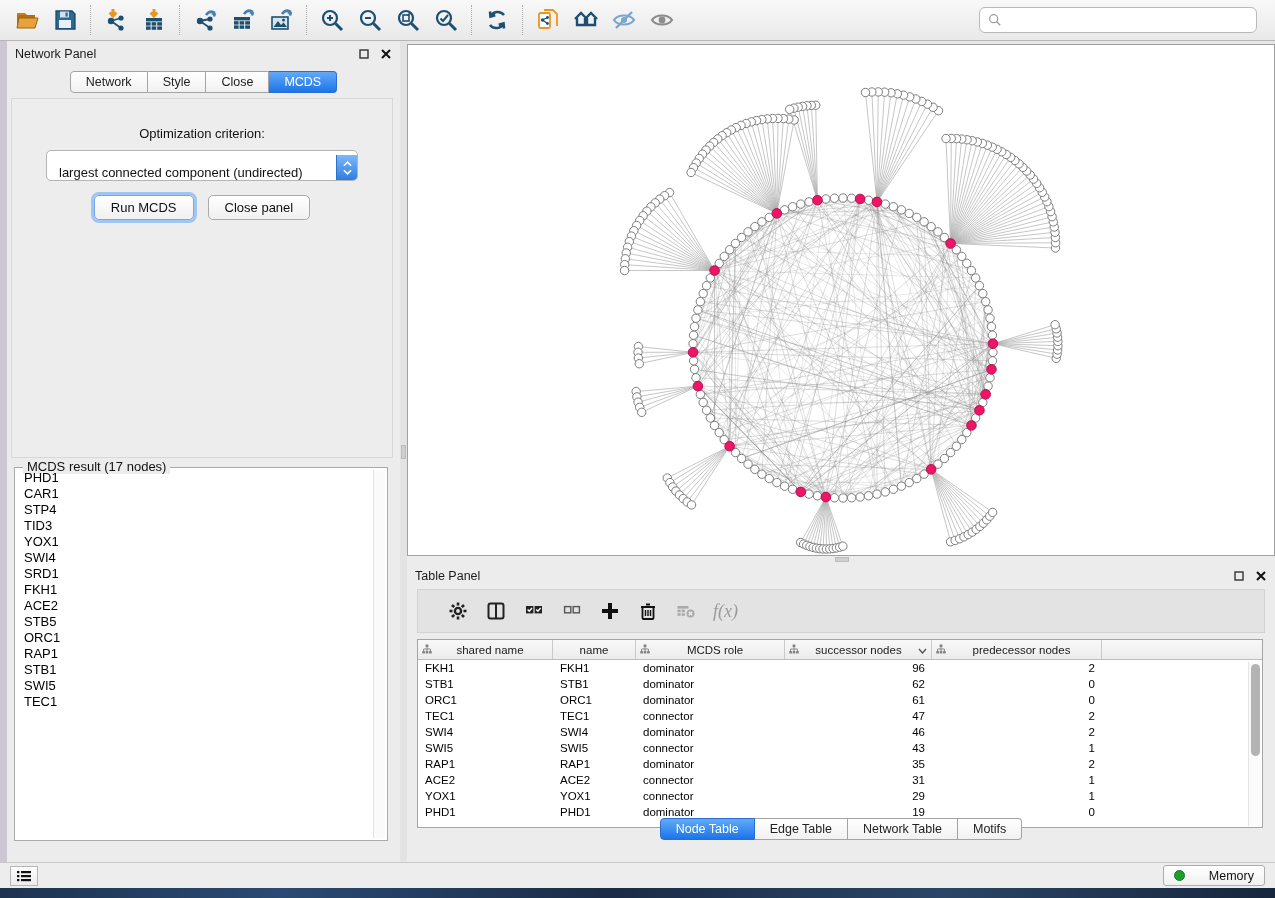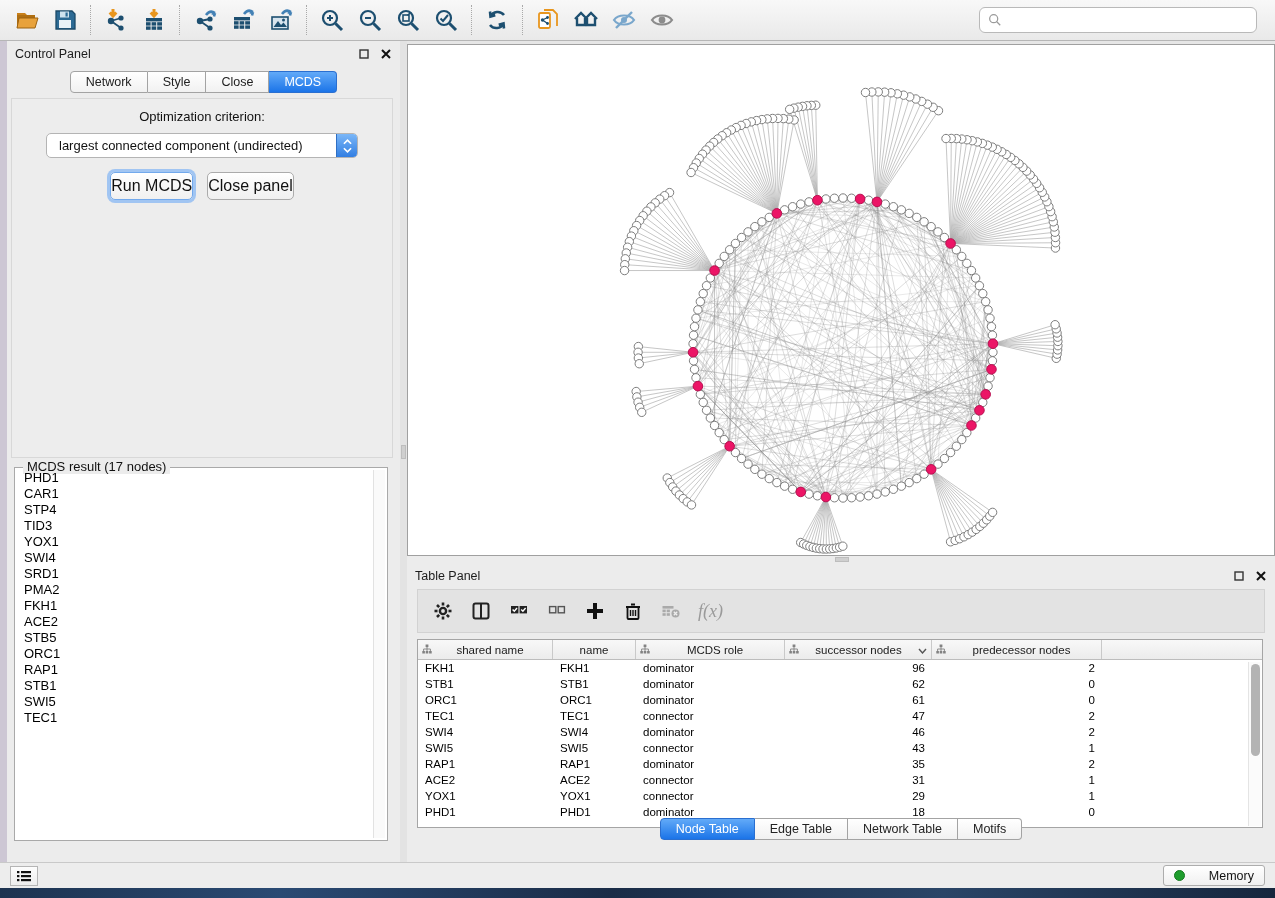--- a/index.html
+++ b/index.html
@@ -34,30 +34,30 @@
 
   .seg-row { display:flex; justify-content:center; margin-top:4px; }
   .seg-btn { font-size:12.5px; padding:3px 15px; color:#222; border:1px solid #a3a3a3; border-left:none;
     background:linear-gradient(#ffffff,#f1f1f1); cursor:default; }
   .seg-btn:first-child { border-left:1px solid #a3a3a3; border-radius:4px 0 0 4px; }
   .seg-btn:last-child { border-radius:0 4px 4px 0; }
   .seg-btn.active { background:linear-gradient(#62aaf8,#1b74e8); color:#fff; border-color:#2a6fd0; }
 
   .cp-card { position:absolute; left:4px; right:7px; top:57px; height:360px;
     background:#ededed; border:1px solid #d8d8d8; }
-  .opt-label { text-align:center; margin-top:10px; font-size:13px; color:#111; }
+  .opt-label { text-align:center; margin-top:27px; font-size:13px; color:#111; }
   .select-row { display:flex; justify-content:center; margin-top:9px; }
-  .mac-select { width:312px; height:25px; background:#fff; border:1px solid #b4b4b4; border-radius:5px;
-    display:flex; align-items:center; overflow:hidden; cursor:default; }
+  .mac-select { width:312px; height:31px; background:#fff; border:1px solid #b4b4b4; border-radius:5px;
+    display:flex; align-items:flex-end; overflow:hidden; cursor:default; }
   .mac-select .val { flex:1; font-size:13px; padding-left:12px; color:#111; white-space:nowrap; }
   .mac-select .stepper { width:21px; height:25px; background:linear-gradient(#7db9f9,#2f7ce1);
     border-left:1px solid #2f6fc4; display:flex; flex-direction:column; align-items:center; justify-content:center; gap:2px; }
   .stepper svg { width:9px; height:6px; }
   .btn-row { display:flex; justify-content:center; gap:14px; margin-top:14px; }
-  .mac-btn { font-size:16px; padding:4px 0; background:linear-gradient(#ffffff,#f0f0f0);
+  .mac-btn { font-size:13px; padding:4px 16px; background:linear-gradient(#ffffff,#f0f0f0);
     border:1px solid #ababab; border-radius:5px; color:#111; cursor:default; }
   .mac-btn.focused { box-shadow:0 0 0 3px rgba(110,170,245,.6); border-color:#72a9ec; }
 
   .result-group { position:absolute; left:7px; right:12px; top:426px; bottom:21px;
     border:1px solid #a9a9a9; background:#fff; }
   .result-legend { position:absolute; top:-9px; left:8px; background:#ececec; padding:0 4px;
     font-size:13px; color:#111; }
   .result-list { position:absolute; inset:2px 14px 2px 2px; overflow:hidden; }
   .mcds-item { font-size:13px; height:16px; line-height:16px; padding-left:7px; color:#000; }
   .result-scroll { position:absolute; top:2px; right:2px; bottom:2px; width:12px;
@@ -75,21 +75,21 @@
   .net-titlebar { height:19px; background:linear-gradient(#f4f4f4,#d9d9d9); border-bottom:1px solid #aeaeae;
     position:relative; display:flex; align-items:center; justify-content:center; }
   .traffic { position:absolute; left:8px; top:3px; display:flex; gap:7px; }
   .light { width:12px; height:12px; border-radius:50%; }
   .net-title { font-size:12px; font-weight:700; color:#222; }
   .net-canvas { position:absolute; left:0; top:19px; right:0; bottom:0; background:#fff; }
 
   
   .table-panel { position:absolute; left:407px; top:563px; width:868px; height:299px; background:#ececec; }
   .tp-toolbar { position:absolute; left:10px; right:10px; top:26px; height:44px;
-    background:#e3e3e3; border:1px solid #d2d2d2; display:flex; align-items:center; padding-left:8px; gap:4px; }
+    background:#e3e3e3; border:1px solid #d2d2d2; display:flex; align-items:center; padding-left:23px; gap:4px; }
   .tp-btn { width:34px; height:34px; border:none; background:transparent; display:flex; align-items:center; justify-content:center; cursor:default; }
   .tp-btn svg { width:20px; height:20px; }
   .tp-btn.disabled { opacity:.45; }
   .fx-label { font-family:"Liberation Serif", serif; font-style:italic; font-size:18px; color:#9a9a9a; padding-left:6px; }
 
   .node-table { position:absolute; left:10px; right:12px; top:76px; height:189px;
     background:#fff; border:1px solid #a5a5a5; }
   .nt-header { display:flex; height:20px; background:linear-gradient(#f8f8f8,#ececec); border-bottom:1px solid #bdbdbd; }
   .nt-hcell { display:flex; align-items:center; border-right:1px solid #c9c9c9; font-size:11.5px; color:#1a1a1a; padding:0 4px; }
   .nt-hcell .lbl { flex:1; text-align:center; }
@@ -263,21 +263,21 @@
         <line x1="10" y1="10" x2="14" y2="14" stroke="#9a9a9a" stroke-width="1.4"></line>
       </svg>
       <input type="text" placeholder="" style="">
     </div>
   </div>
 
   <div class="left-strip"></div>
 
   <div class="control-panel">
     <div class="panel-header">
-      <span class="panel-title">Control Panel</span>
+      <span class="panel-title">Network Panel</span>
       <span class="panel-header-icons">
         <button class="mini-ico">
           <svg width="10" height="10" viewBox="0 0 10 10">
               <rect x="1" y="1" width="8" height="8" fill="none" stroke="#333" stroke-width="1.4"></rect>
             </svg>
         </button>
         <button class="mini-ico">
           <svg width="10" height="10" viewBox="0 0 10 10">
               <path d="M1 1 L9 9 M9 1 L1 9" stroke="#111" stroke-width="2"></path>
             </svg>
@@ -315,21 +315,20 @@
     <div class="result-group">
       <span class="result-legend">MCDS result (17 nodes)</span>
       <div class="result-list" id="mcds-list">
           <div class="mcds-item">PHD1</div>
           <div class="mcds-item">CAR1</div>
           <div class="mcds-item">STP4</div>
           <div class="mcds-item">TID3</div>
           <div class="mcds-item">YOX1</div>
           <div class="mcds-item">SWI4</div>
           <div class="mcds-item">SRD1</div>
-          <div class="mcds-item">PMA2</div>
           <div class="mcds-item">FKH1</div>
           <div class="mcds-item">ACE2</div>
           <div class="mcds-item">STB5</div>
           <div class="mcds-item">ORC1</div>
           <div class="mcds-item">RAP1</div>
           <div class="mcds-item">STB1</div>
           <div class="mcds-item">SWI5</div>
           <div class="mcds-item">TEC1</div>
         </div>
       <div class="result-scroll"></div>
@@ -1265,21 +1264,21 @@
             <div class="nt-cell" style="width: 135px; text-align: left;">YOX1</div>
             <div class="nt-cell" style="width: 83px; text-align: left;">YOX1</div>
             <div class="nt-cell" style="width: 149px; text-align: left;">connector</div>
             <div class="nt-cell" style="width: 147px; text-align: right;">29</div>
             <div class="nt-cell" style="width: 170px; text-align: right;">1</div>
           </div>
           <div class="nt-row">
             <div class="nt-cell" style="width: 135px; text-align: left;">PHD1</div>
             <div class="nt-cell" style="width: 83px; text-align: left;">PHD1</div>
             <div class="nt-cell" style="width: 149px; text-align: left;">dominator</div>
-            <div class="nt-cell" style="width: 147px; text-align: right;">18</div>
+            <div class="nt-cell" style="width: 147px; text-align: right;">19</div>
             <div class="nt-cell" style="width: 170px; text-align: right;">0</div>
           </div>
         </div>
       <div class="nt-scroll">
         <div class="nt-thumb"></div>
       </div>
     </div>
 
     <div class="tp-tabs" id="table-tabs">
         <button class="seg-btn active">Node Table</button>

